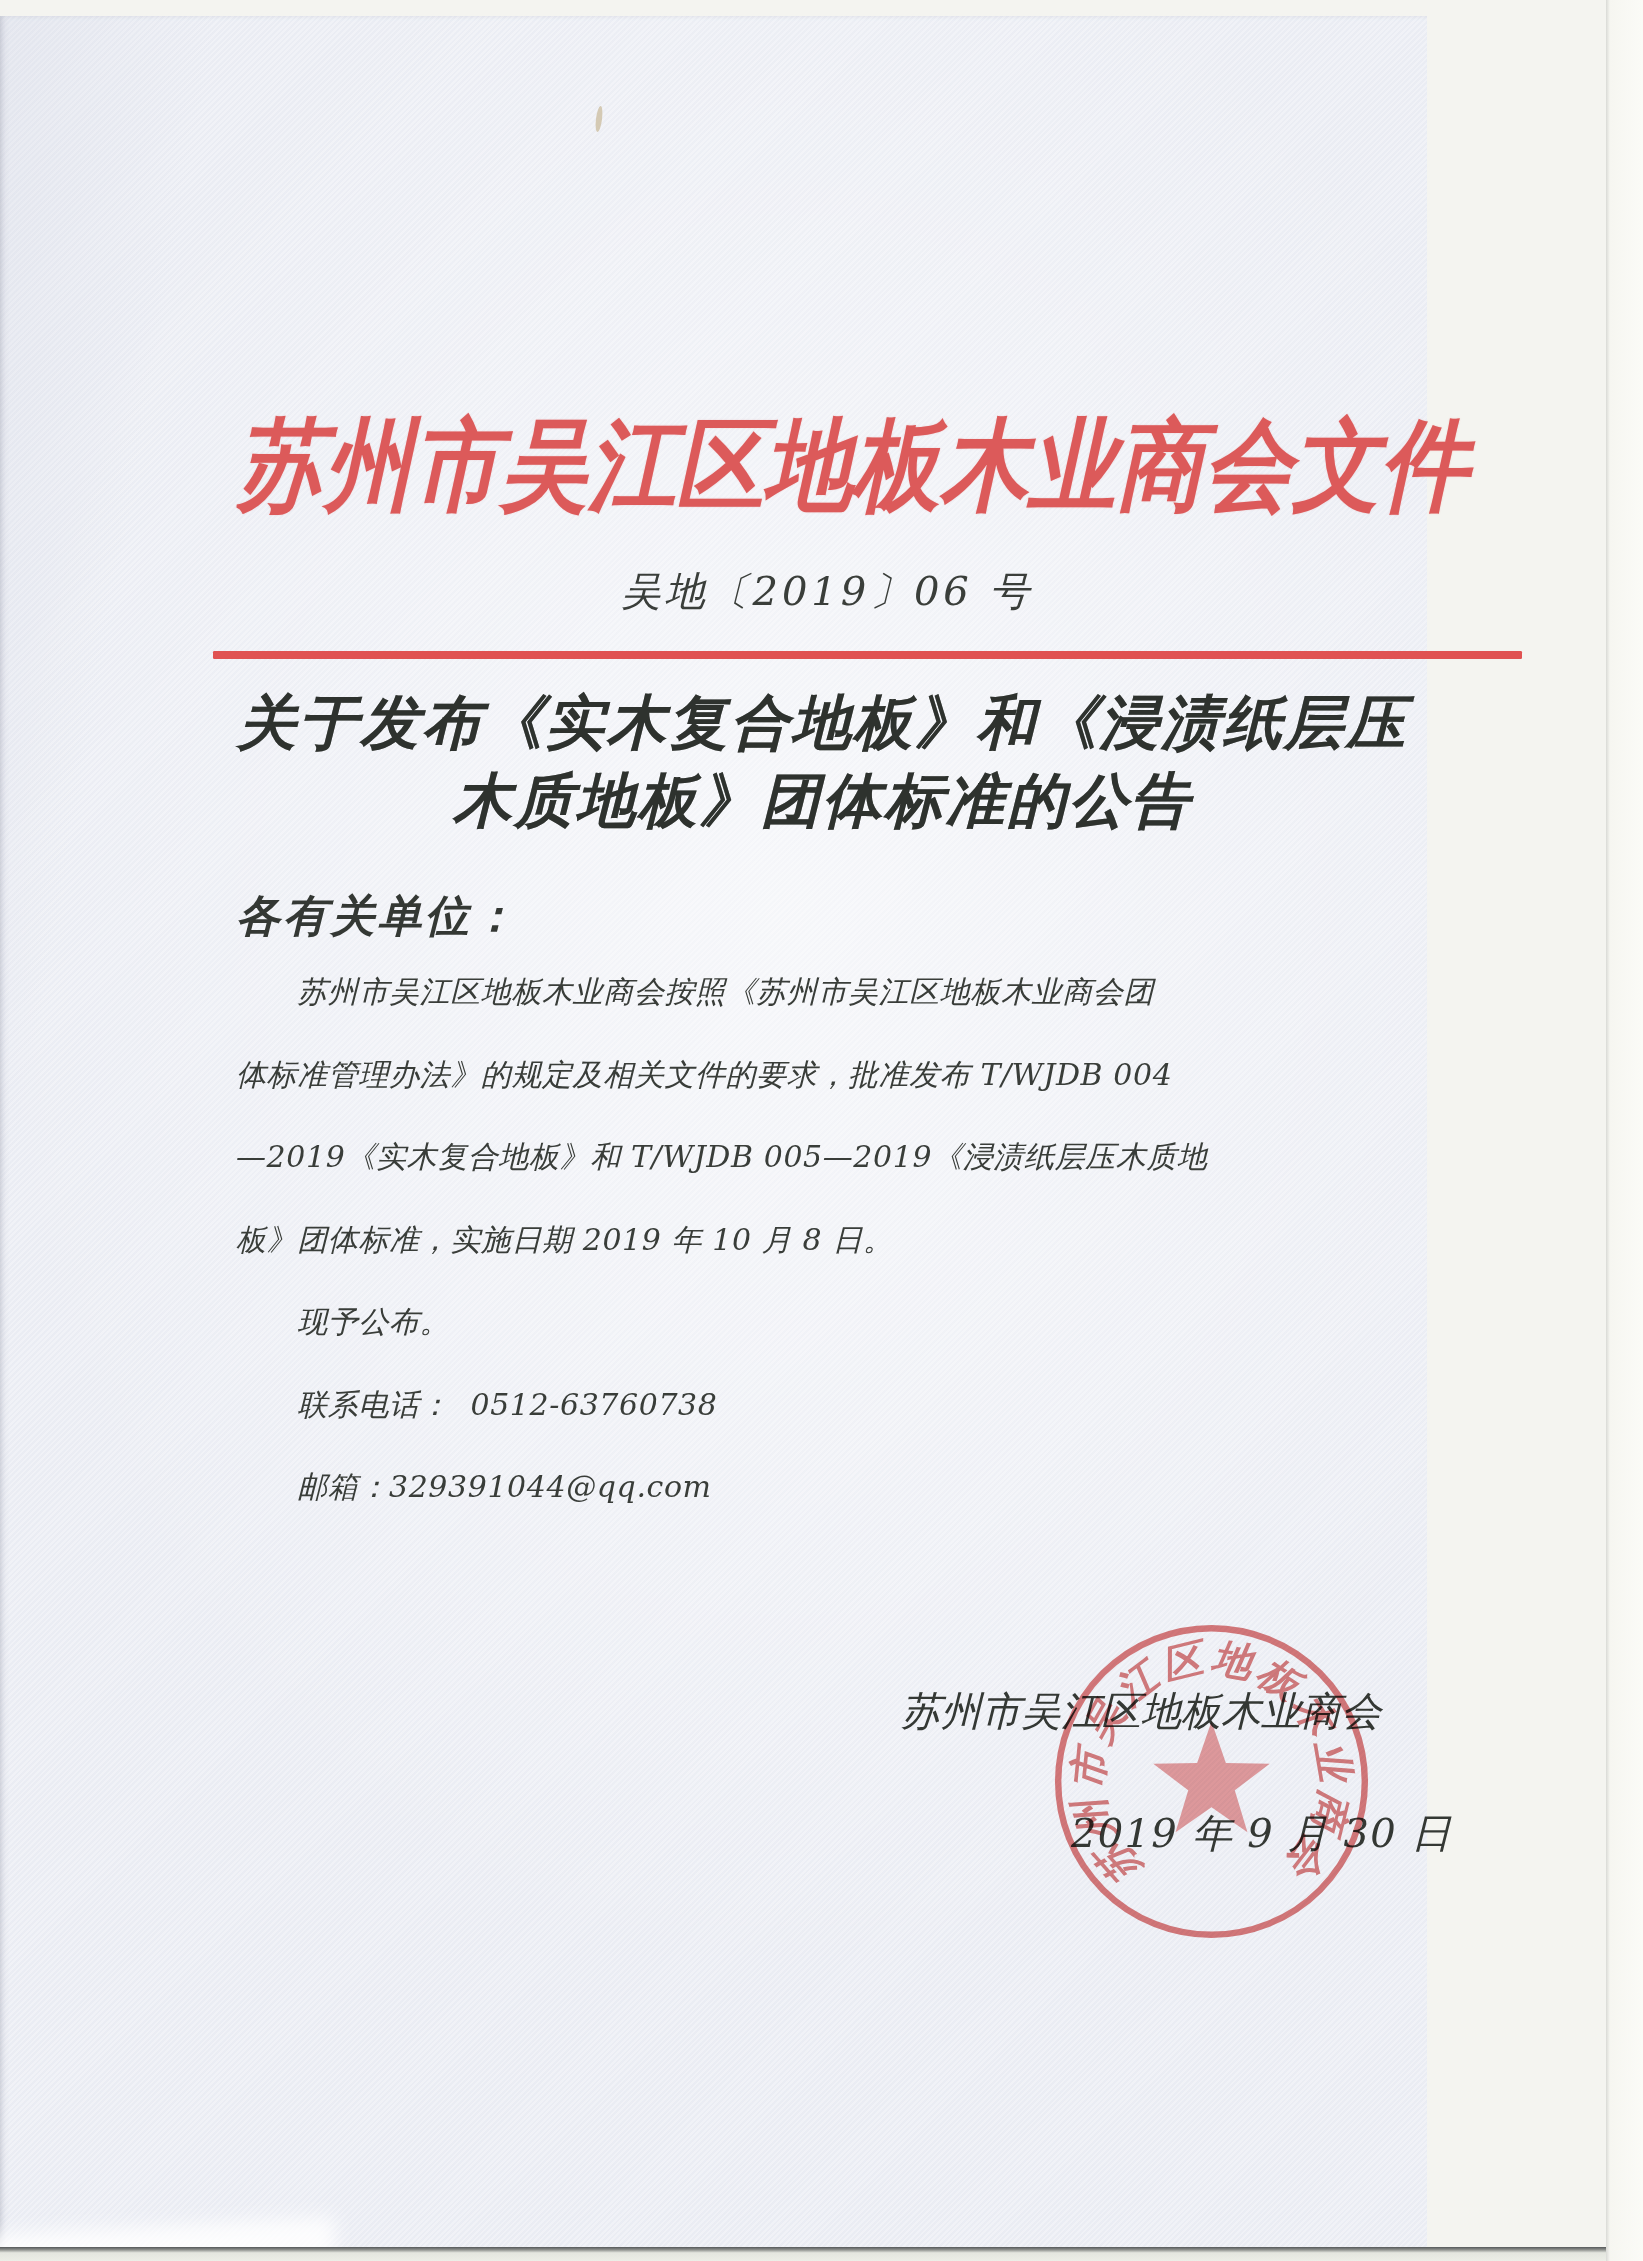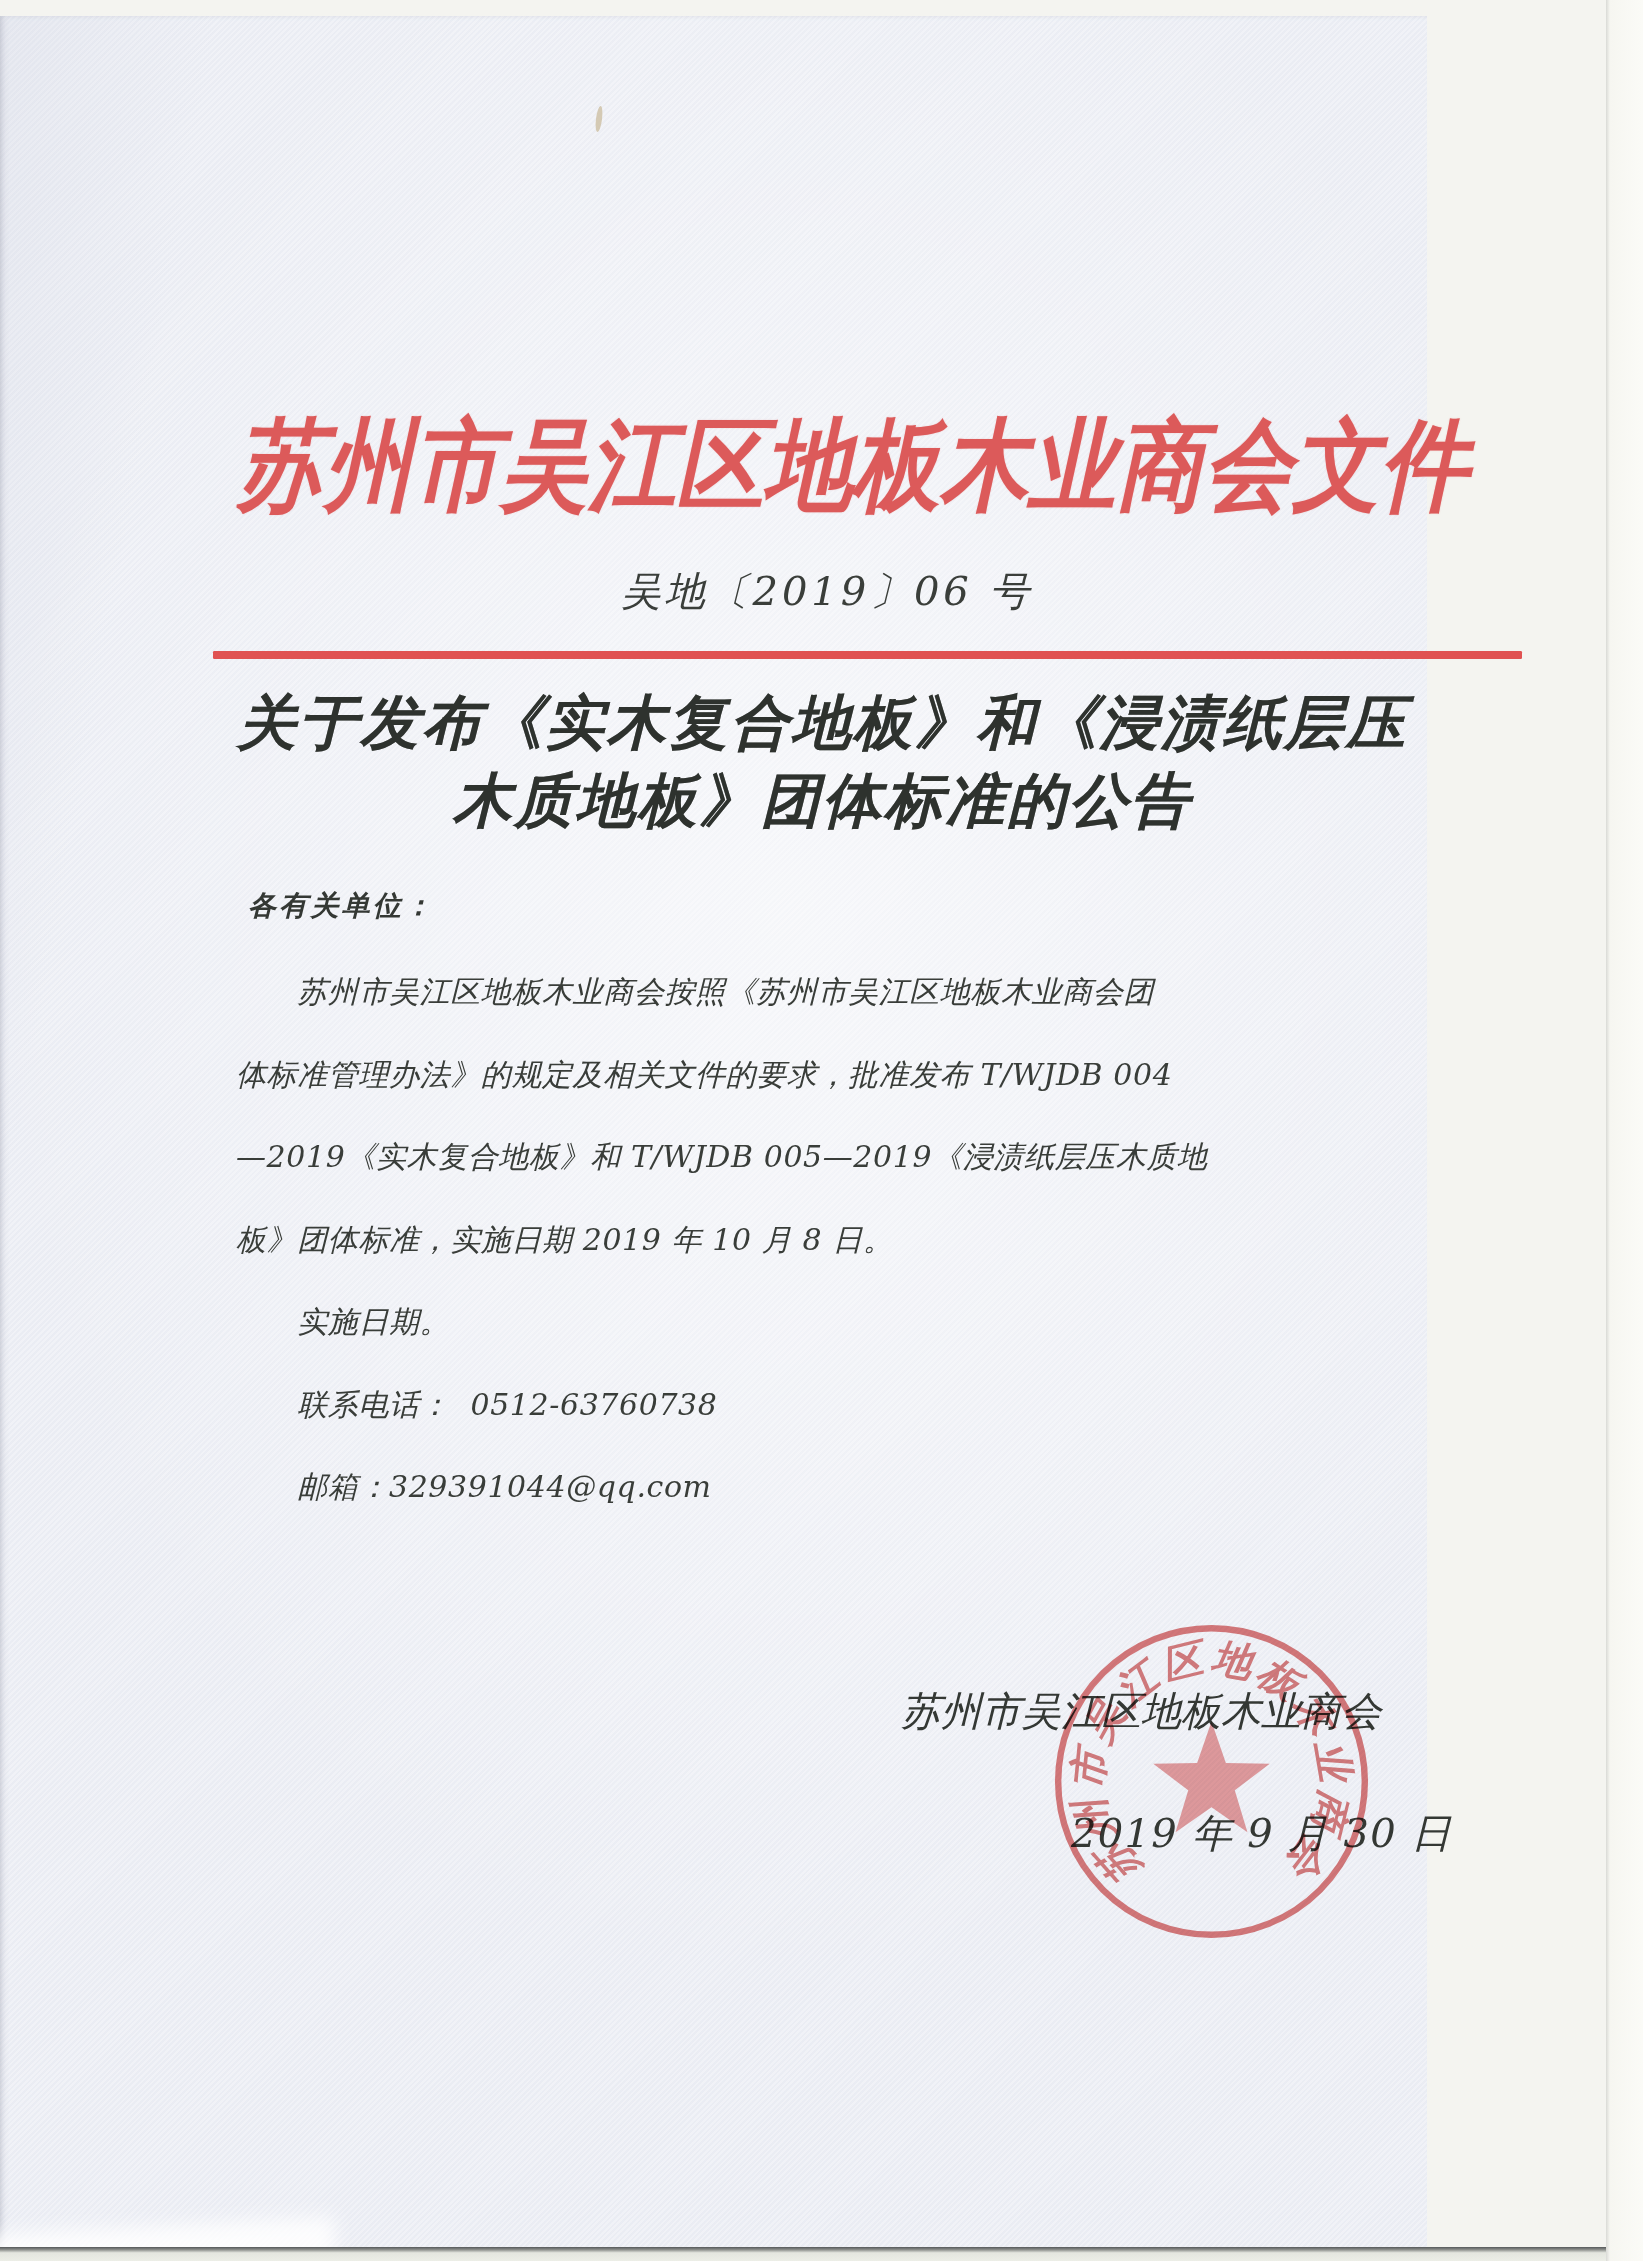--- a/index.html
+++ b/index.html
@@ -54,21 +54,21 @@
   
   .heading{
     position:absolute;left:19.3px;width:1606px;text-align:center;
     font-size:59px;font-weight:700;color:#2e322e;letter-spacing:2.6px;white-space:pre;
     text-shadow:0 0 0.6px rgba(46,50,46,.5);
   }
   .h1{top:668px;} .h2{top:746px;}
   .salutation{
     position:absolute;left:236px;top:871px;
     font-family:"DejaVu Sans","Liberation Sans",sans-serif;
-    font-size:28px;font-weight:600;color:#343834;letter-spacing:3.2px;white-space:pre;margin-left:12px;
+    font-size:44px;font-weight:600;color:#343834;letter-spacing:3.2px;white-space:pre;
   }
   .bline{
     position:absolute;left:236px;width:1276px;
     font-size:30px;color:#393d39;line-height:1;white-space:pre;letter-spacing:0.6px;
   }
   .signature{
     position:absolute;left:901px;top:1668px;z-index:3;
     font-size:40px;color:#343834;white-space:pre;
   }
   .docdate{
@@ -102,21 +102,21 @@
 
     <div class="heading h2">木质地板》团体标准的公告</div>
     <div class="heading h1">关于发布《实木复合地板》和《浸渍纸层压</div>
 
     <div class="salutation">各有关单位：</div>
 
     <div class="bline" style="top:961px">　　苏州市吴江区地板木业商会按照《苏州市吴江区地板木业商会团</div>
     <div class="bline" style="top:1044px">体标准管理办法》的规定及相关文件的要求，批准发布 T/WJDB 004</div>
     <div class="bline" style="top:1126px">—2019《实木复合地板》和 T/WJDB 005—2019《浸渍纸层压木质地</div>
     <div class="bline" style="top:1209px">板》团体标准，实施日期 2019 年 10 月 8 日。</div>
-    <div class="bline" style="top:1291px">　　实施日期。</div>
+    <div class="bline" style="top:1291px">　　现予公布。</div>
     <div class="bline" style="top:1374px">　　联系电话：  0512-63760738</div>
     <div class="bline" style="top:1456px">　　邮箱：329391044@qq.com</div>
 
     <div class="signature">苏州市吴江区地板木业商会</div>
 
     <div class="docdate">2019 年 9 月 30 日</div>
 
     <svg class="seal" viewBox="0 0 520 520" xmlns="http://www.w3.org/2000/svg">
       <circle cx="260" cy="260" r="238" fill="none" stroke="rgba(213,88,88,.85)" stroke-width="10"></circle>
       <polygon points="260,167 282.3,231.3 350.4,232.6 296.1,273.7 315.8,338.9 260,300 204.2,338.9 223.9,273.7 169.6,232.6 237.7,231.3" fill="rgba(224,118,118,.75)"></polygon>

